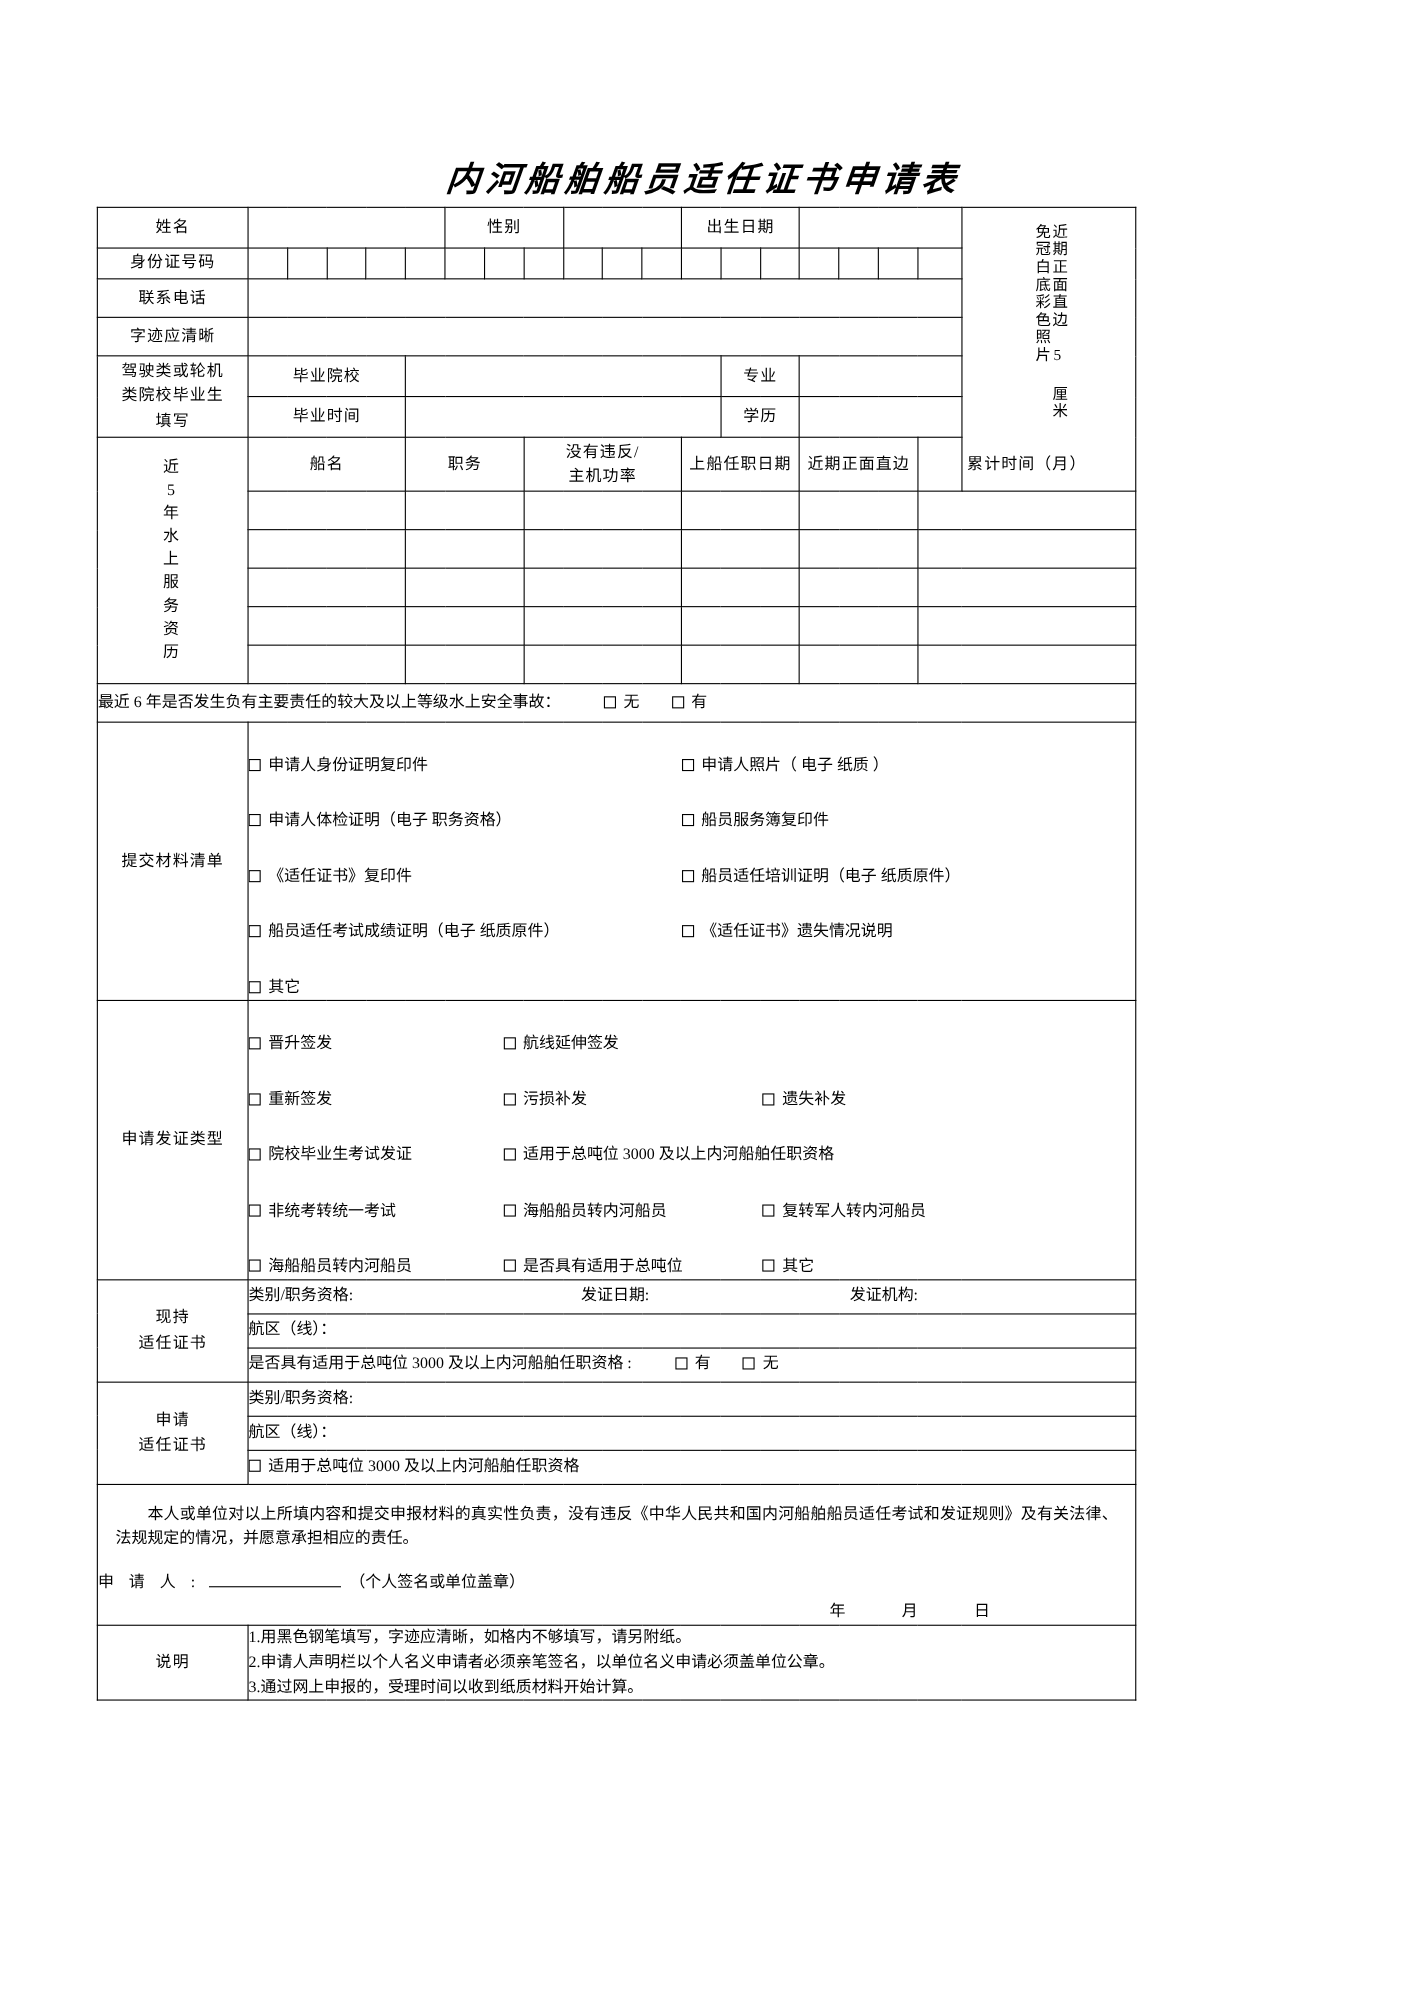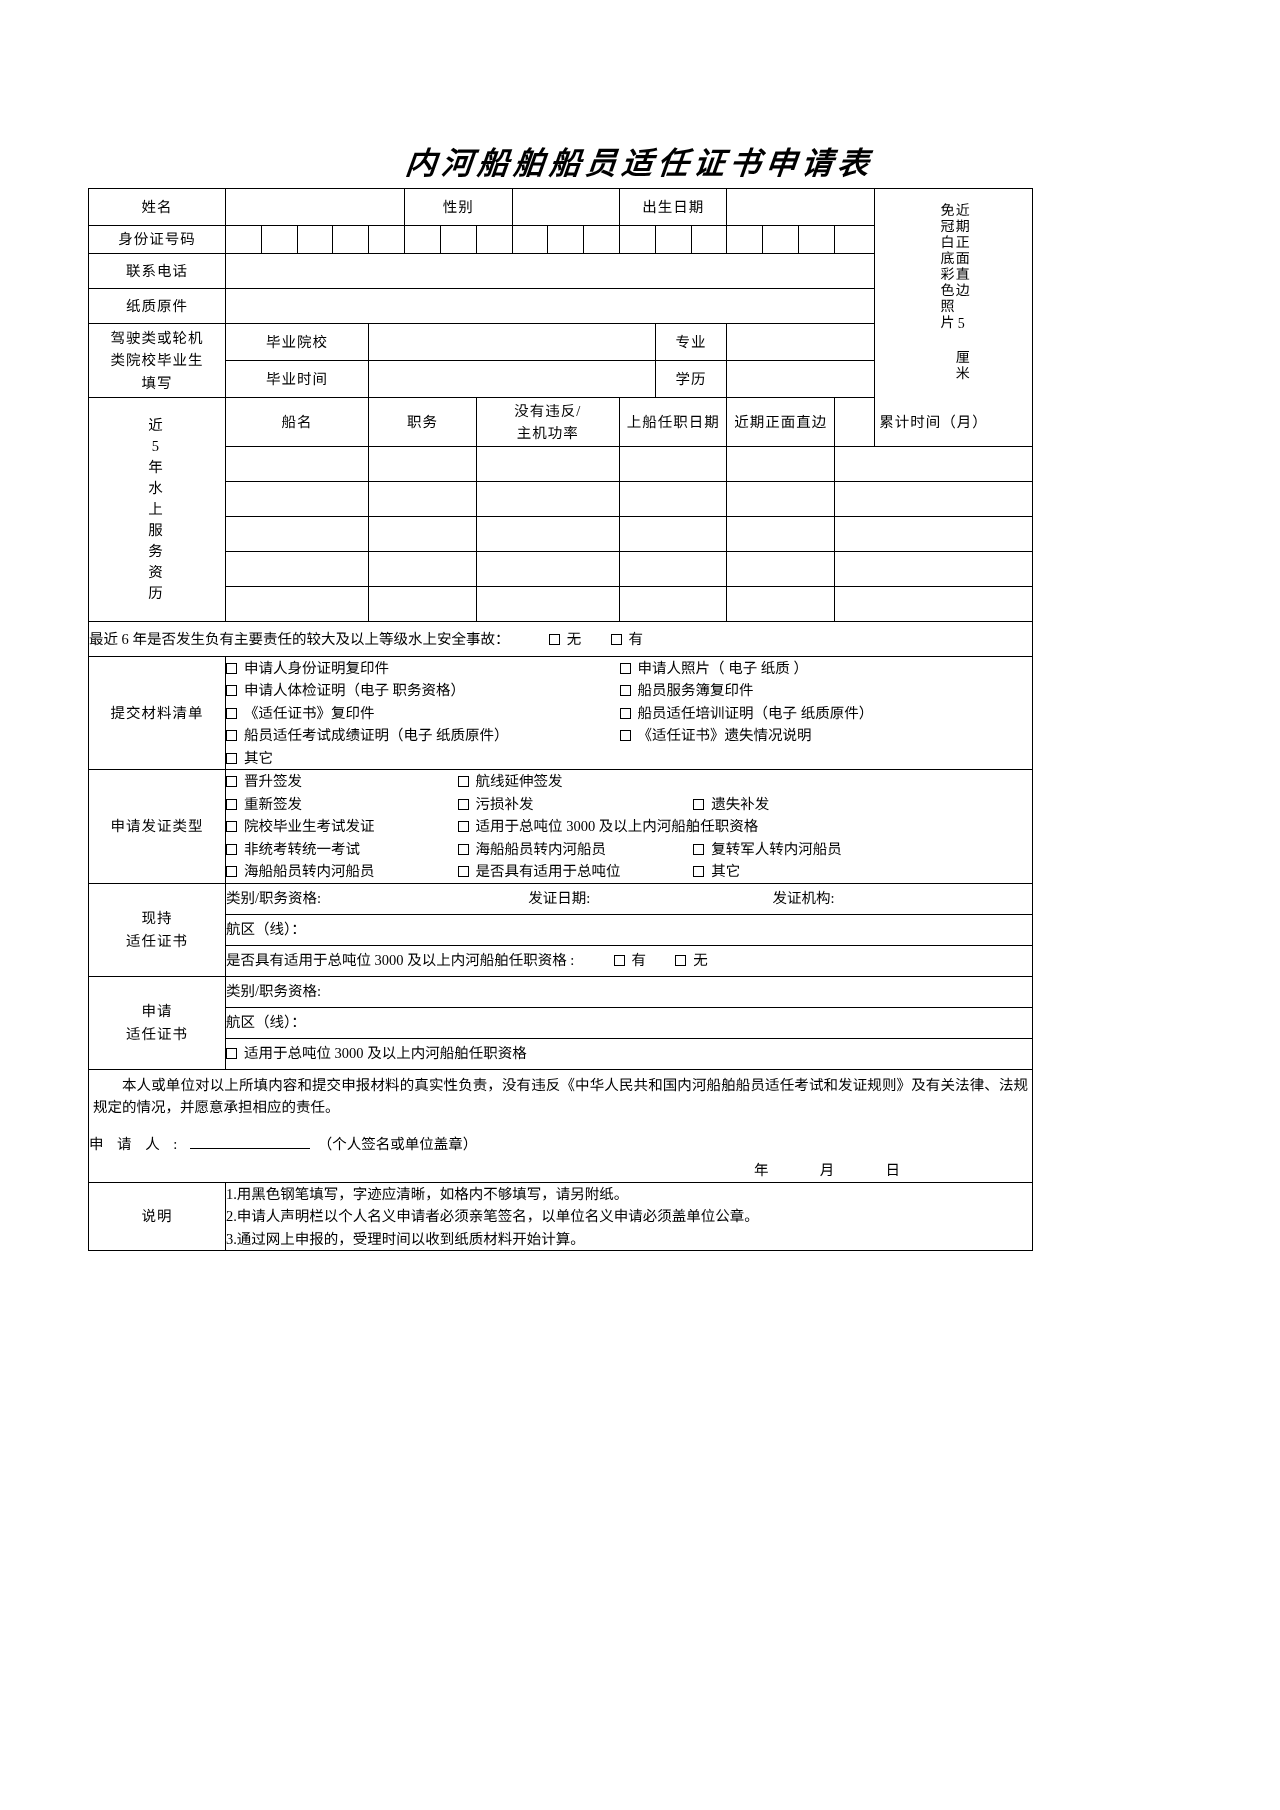--- a/index.html
+++ b/index.html
@@ -105,21 +105,21 @@
 
   
   .stack { line-height: 1.5; }
 
   
   .chk-list {
     padding: 7px 10px 7px 12px;
     font-size: 14.5px;
     line-height: 1.95;
   }
-  .chk-row { display: block; white-space: nowrap; }
+  .chk-row { display: block; white-space: nowrap; margin-top: 28px; }
   .cb {
     display: inline-block;
     width: 11px;
     height: 11px;
     border: 1.2px solid #000;
     margin-right: 7px;
     vertical-align: -1px;
     box-sizing: border-box;
     background: #fff;
   }
@@ -138,21 +138,21 @@
   .accident { padding: 6px 10px; font-size: 14.5px; }
   .acc-gap { display: inline-block; width: 32px; }
   .acc-gap2 { display: inline-block; width: 22px; }
 
   .decl {
     padding: 10px 14px 8px 14px;
     font-size: 14.5px;
     line-height: 1.85;
     text-align: justify;
   }
-  .decl p { margin: 4px; text-indent: 2em; }
+  .decl p { margin: 16px; text-indent: 2em; }
   .sign-row {
     margin-top: 14px;
     padding-right: 10px;
     white-space: nowrap;
   }
   .sign-label { letter-spacing: 5px; }
   .sign-blank {
     display: inline-block;
     width: 120px;
     border-bottom: 1.3px solid #000;
@@ -246,21 +246,21 @@
       <td class="idcell c"></td>
       <td class="idcell c"></td>
     </tr>
 
     <tr>
       <td class="lbl">联系电话</td>
       <td class="pad" colspan="18" style="height:34px"></td>
     </tr>
 
     <tr>
-      <td class="lbl">纸质原件</td>
+      <td class="lbl">字迹应清晰</td>
       <td class="pad" colspan="18" style="height:34px"></td>
     </tr>
 
     <tr>
       <td class="lbl stack" rowspan="2">
         <div>驾驶类或轮机</div>
         <div>类院校毕业生</div>
         <div>填写</div>
       </td>
       <td class="lbl" colspan="4">毕业院校</td>

